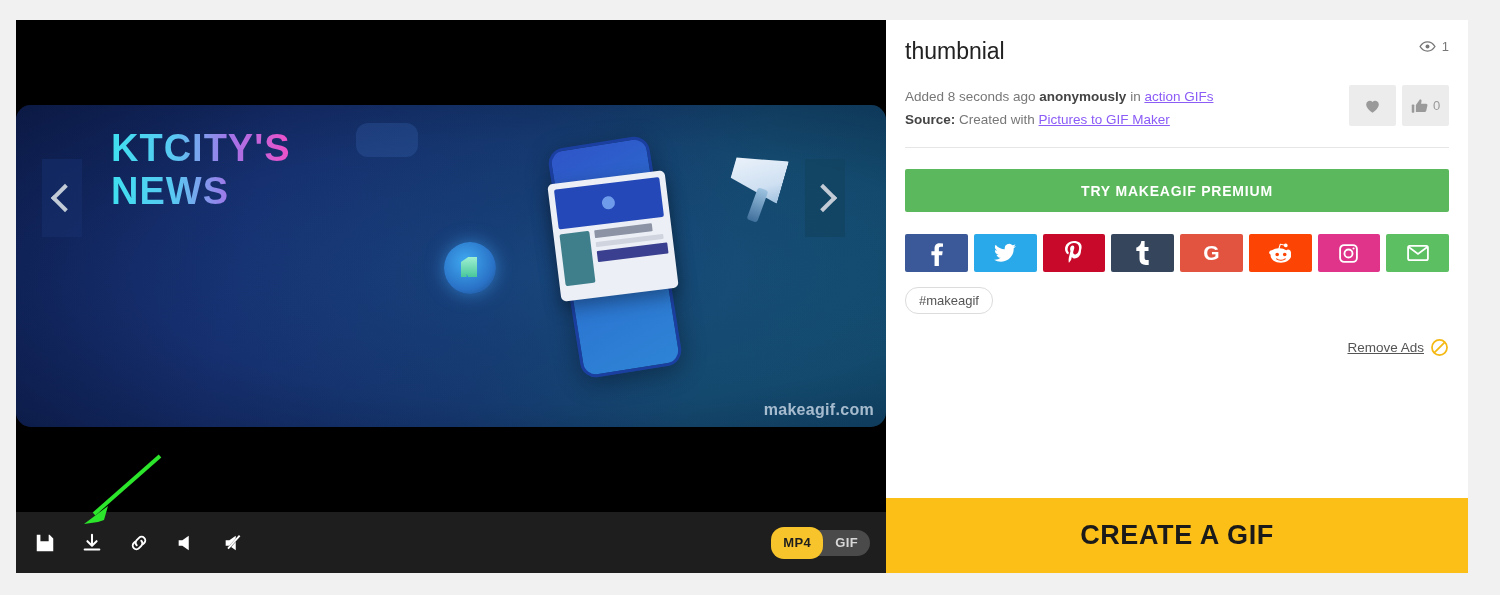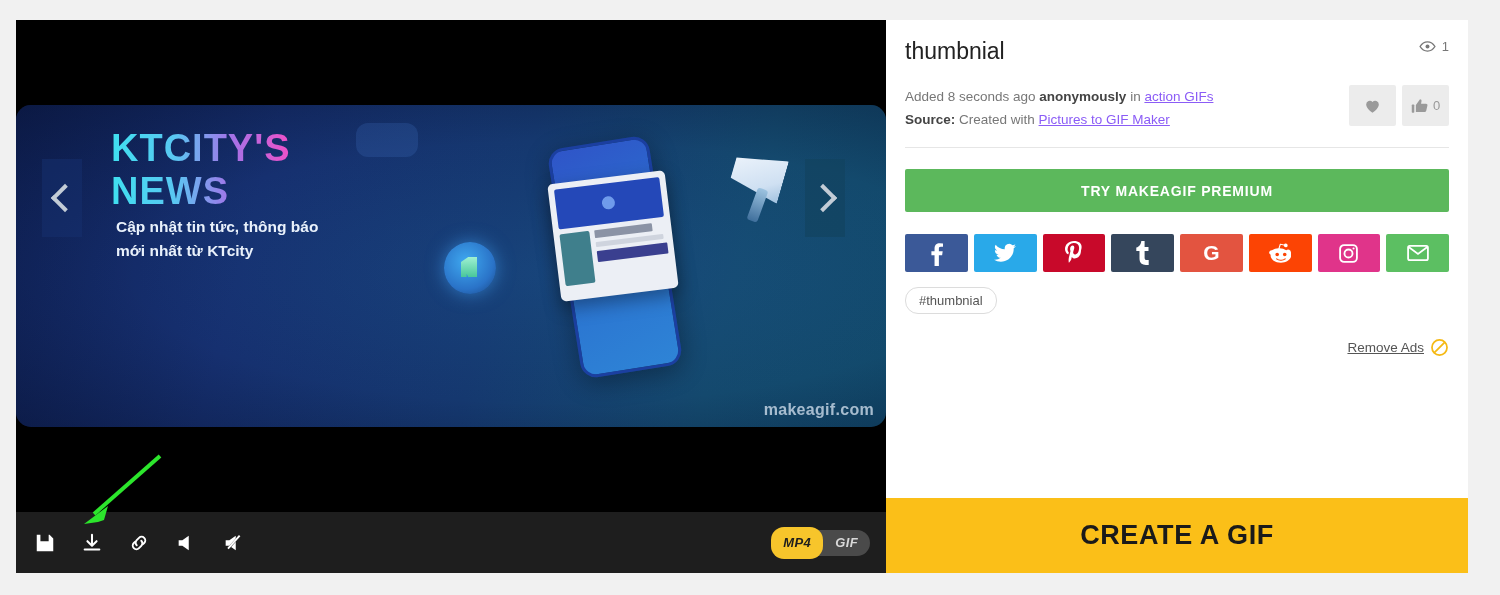--- a/index.html
+++ b/index.html
@@ -122,21 +122,21 @@
     cursor: pointer; color: #fff;
   }
   .tool-btn svg { display: block; }
   .fmt-toggle {
     margin-left: auto; display: flex; align-items: center;
     background: #4a4a4a; border-radius: 13px; height: 26px; padding: 0;
   }
   .fmt-opt {
     font-size: 13px; font-weight: bold; padding: 16px 12px; height: 24px;
     display: flex; align-items: center; border-radius: 13px; cursor: pointer;
-    color: #d8d8d8; letter-spacing: .4px; font-style: italic;
+    color: #d8d8d8; letter-spacing: .4px;
   }
   .fmt-opt.active { background: #f7c52b; color: #1e1e1e; }
 
   .green-arrow { position: absolute; left: 60px; top: 450px; width: 110px; height: 80px; pointer-events: none; }
 
   
   .info {
     position: absolute; left: 886px; top: 20px; width: 582px; height: 553px;
     background: #fff; display: flex; flex-direction: column;
   }
@@ -195,24 +195,20 @@
     <div class="stage">
       <div class="gif-frame">
         <div class="gif-vign"></div>
         <div class="soft-rect"></div>
 
         <div class="headline">
           <div>KTCITY'S</div>
           <div>NEWS</div>
         </div>
 
-        <div class="subline">
-          <div>Cập nhật tin tức, thông báo</div>
-          <div>mới nhất từ KTcity</div>
-        </div>
 
         <div class="phone"></div>
         <div class="card">
           <div class="card-hero"></div>
           <div class="card-body">
             <div class="card-thumb"></div>
             <div class="card-lines">
               <i class="l1"></i>
               <i class="l2"></i>
               <i class="l3"></i>
@@ -362,21 +358,21 @@
         </div>
         <div class="soc" style="background:#5cbf62">
           <svg width="22" height="18" viewBox="0 0 24 18" fill="none" stroke="#fff" stroke-width="2">
               <rect x="1.2" y="1.2" width="21.6" height="15.6" rx="1.8"></rect>
               <path d="M1.8 2.4L12 10 22.2 2.4"></path>
             </svg>
         </div>
       </div>
 
       <div class="tags">
-        <span class="tag">#thumbnial</span>
+        <span class="tag">#makeagif</span>
       </div>
 
       <div class="remove-ads">
         <span>Remove Ads </span>
         <svg width="19" height="19" viewBox="0 0 24 24" fill="none" stroke="#f5b914" stroke-width="2.2">
           <circle cx="12" cy="12" r="9.5"></circle>
             <line x1="5.5" y1="18.5" x2="18.5" y2="5.5"></line>
         </svg>
       </div>
     </div>

